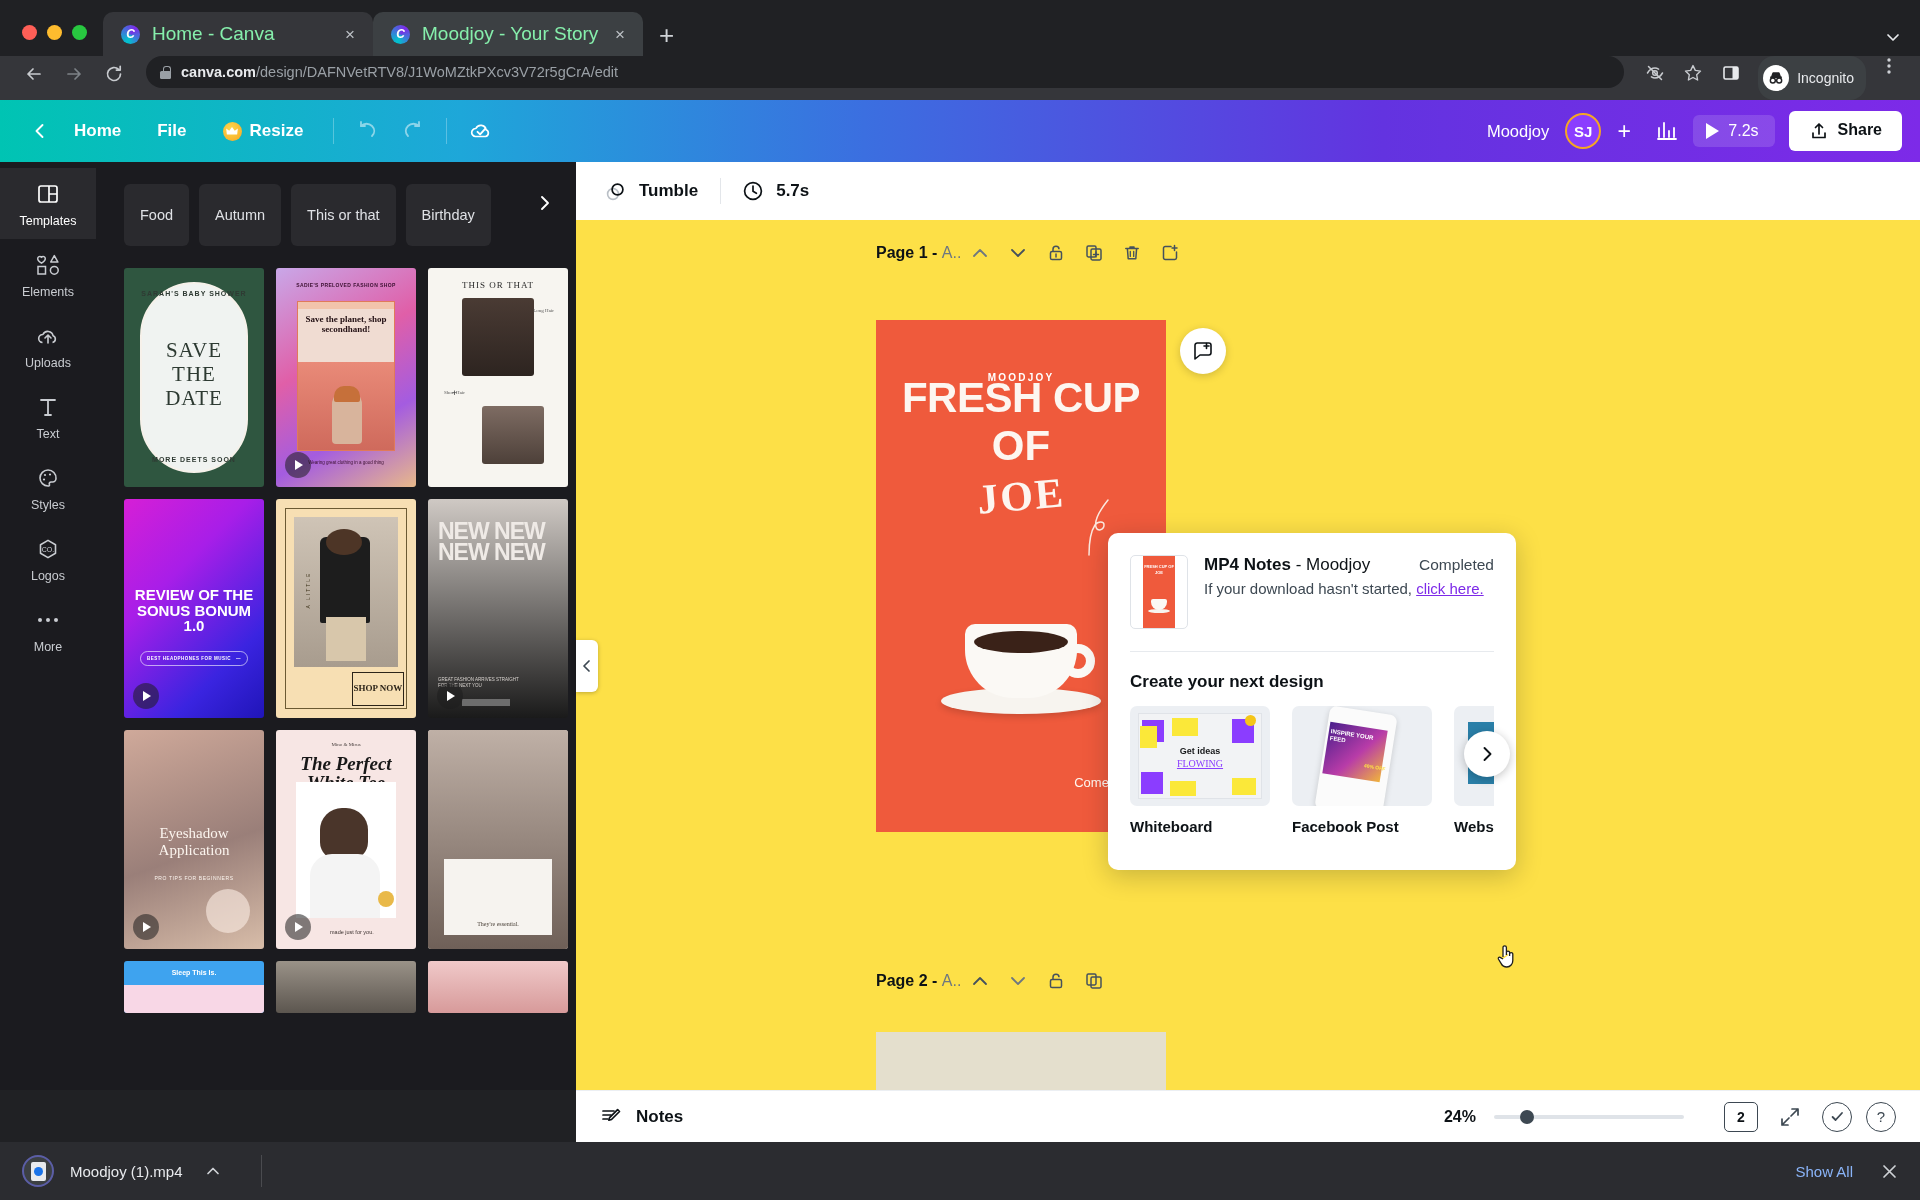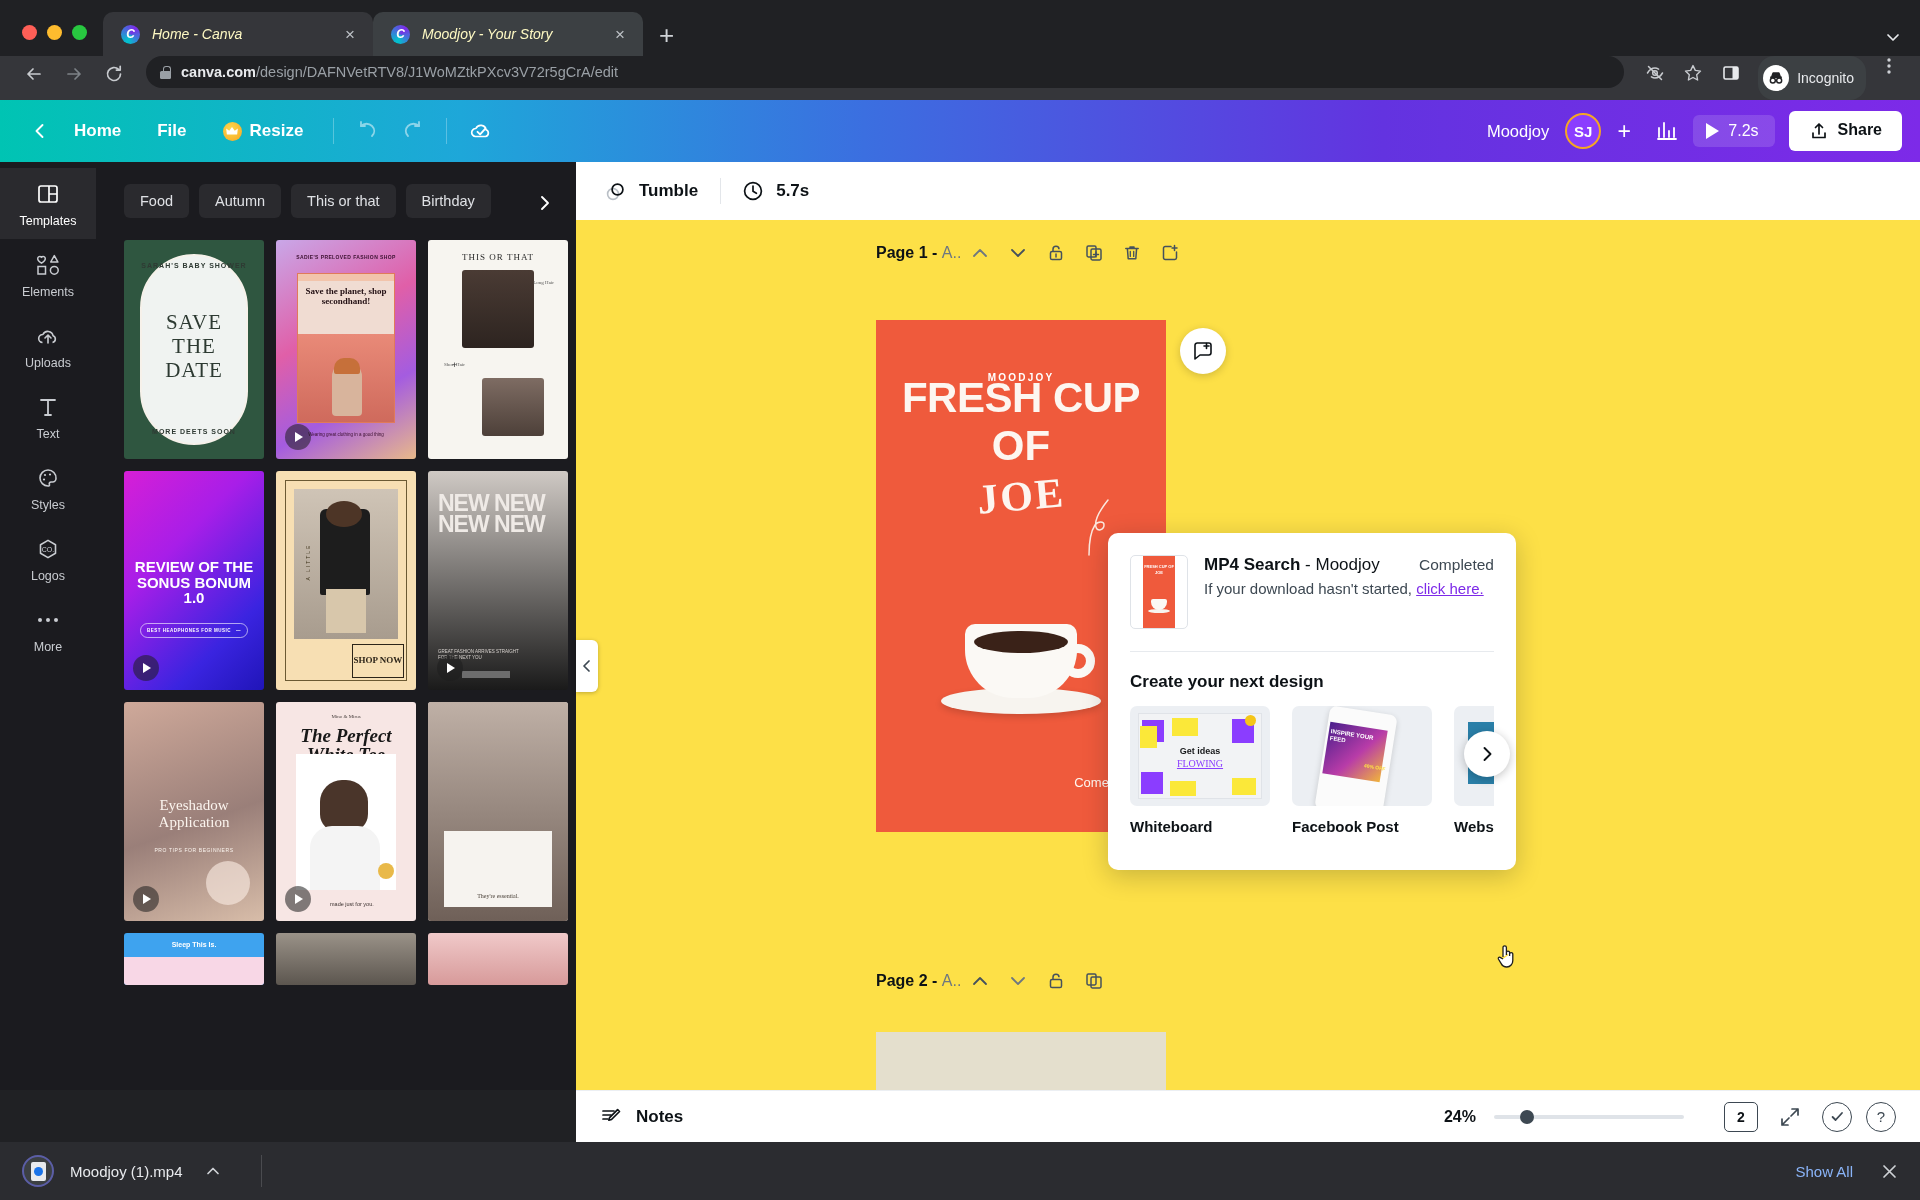--- a/index.html
+++ b/index.html
@@ -27,22 +27,22 @@
   .tab.inactive { background: #35363a; }
   .tab.active { background: #35363a; }
   .tab.active { background: #3c4043; }
   .tab .favicon {
     width: 19px; height: 19px; border-radius: 50%; flex: none;
     background: conic-gradient(from 200deg, #00c4cc, #7d2ae8 55%, #00c4cc);
     display: flex; align-items: center; justify-content: center;
     font-size: 12px; color: #fff; font-weight: 700; font-style: italic;
   }
   .tab .ttl {
-    flex: 1; color: #fef9c3; font-size: 14px; white-space: nowrap;
-    overflow: hidden; text-overflow: ellipsis; font-style: italic;
+    flex: 1; color: #86efac; font-size: 19px; white-space: nowrap;
+    overflow: hidden; text-overflow: ellipsis;
   }
   .tab .x { color: #bdc1c6; font-size: 17px; line-height: 1; flex: none; padding: 4px; }
   .newtab { color: #cfd2d6; font-size: 26px; line-height: 1; padding: 0 16px 8px 16px; font-weight: 300;}
   .tabstrip-right { margin-left: auto; display: flex; align-items: center; padding: 0 18px 10px 0; }
   .chev-down { color: #e8eaed; font-size: 17px; }
 
   .browser-toolbar {
     position: absolute; top: 56px; left: 0; width: 1920px; height: 44px;
     background: #35363a; display: flex; padding: 0 16px; gap: 4px;
   }
@@ -121,21 +121,21 @@
     background: #1b1b1f; overflow: hidden;
   }
   .searchbar {
     margin: 30px 22px 0 28px; height: 48px; background: #fff; border-radius: 6px;
     display: flex; align-items: center; gap: 14px; padding: 0 14px;
   }
   .searchbar .ph { flex: 1; color: #57606a; font-size: 16.5px; }
   .chips { display: flex; gap: 10px; padding: 22px 0 0 28px; align-items: center; position: relative; }
   .chip {
     background: #2a2a2e; color: #dfe1e5; font-size: 14.5px;
-    padding: 9px 16px; border-radius: 6px; white-space: nowrap;
+    padding: 23px 16px; border-radius: 6px; white-space: nowrap;
   }
   .chips-next {
     position: absolute; right: 14px; top: 22px; width: 34px; height: 38px;
     display:flex; align-items:center; justify-content:center; color:#fff; font-size: 20px;
     background: linear-gradient(90deg, rgba(27,27,31,0) 0%, #1b1b1f 45%);
   }
   .grid { display: grid; grid-template-columns: repeat(3, 140px); gap: 12px; padding: 22px 0 0 28px; }
   .thumb { width: 140px; height: 219px; border-radius: 3px; overflow: hidden; position: relative; }
   .play-badge {
     position: absolute; left: 9px; bottom: 9px; width: 26px; height: 26px; border-radius: 50%;
@@ -746,21 +746,21 @@
     <div class="dl-row">
       <div class="dl-thumb">
         <div class="dl-thumb-inner">
           <div class="tt">FRESH CUP OF JOE</div>
           <div class="ss"></div>
             <div class="cc"></div>
         </div>
       </div>
       <div style="flex:1;min-width:0;">
         <div style="display:flex;align-items:baseline;">
-          <span class="dl-title"><b>MP4 Search</b><span> - </span><span>Moodjoy</span></span>
+          <span class="dl-title"><b>MP4 Notes</b><span> - </span><span>Moodjoy</span></span>
           <span class="dl-status">Completed</span>
         </div>
         <div class="dl-sub"><span>If your download hasn't started, </span><a>click here.</a></div>
       </div>
     </div>
 
     <div class="pop-divider"></div>
     <div class="pop-h">Create your next design</div>
 
     <div class="cards">

